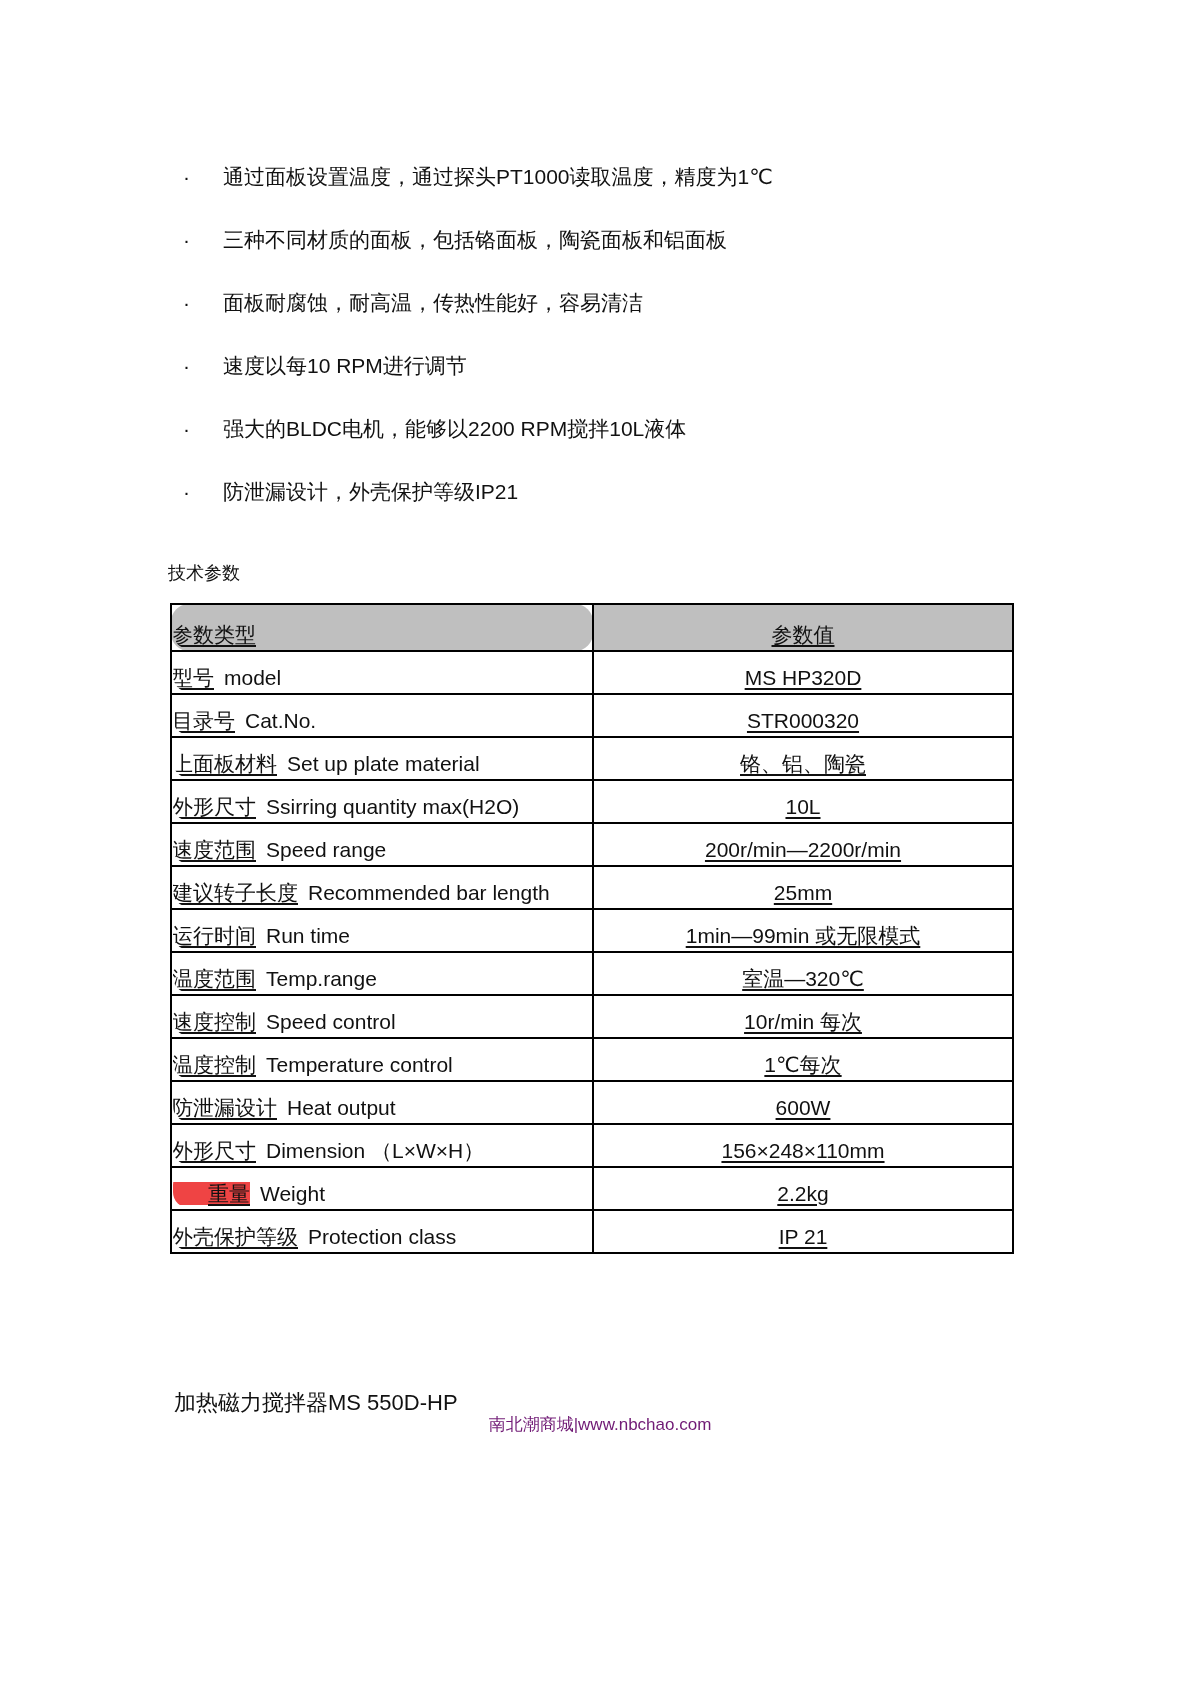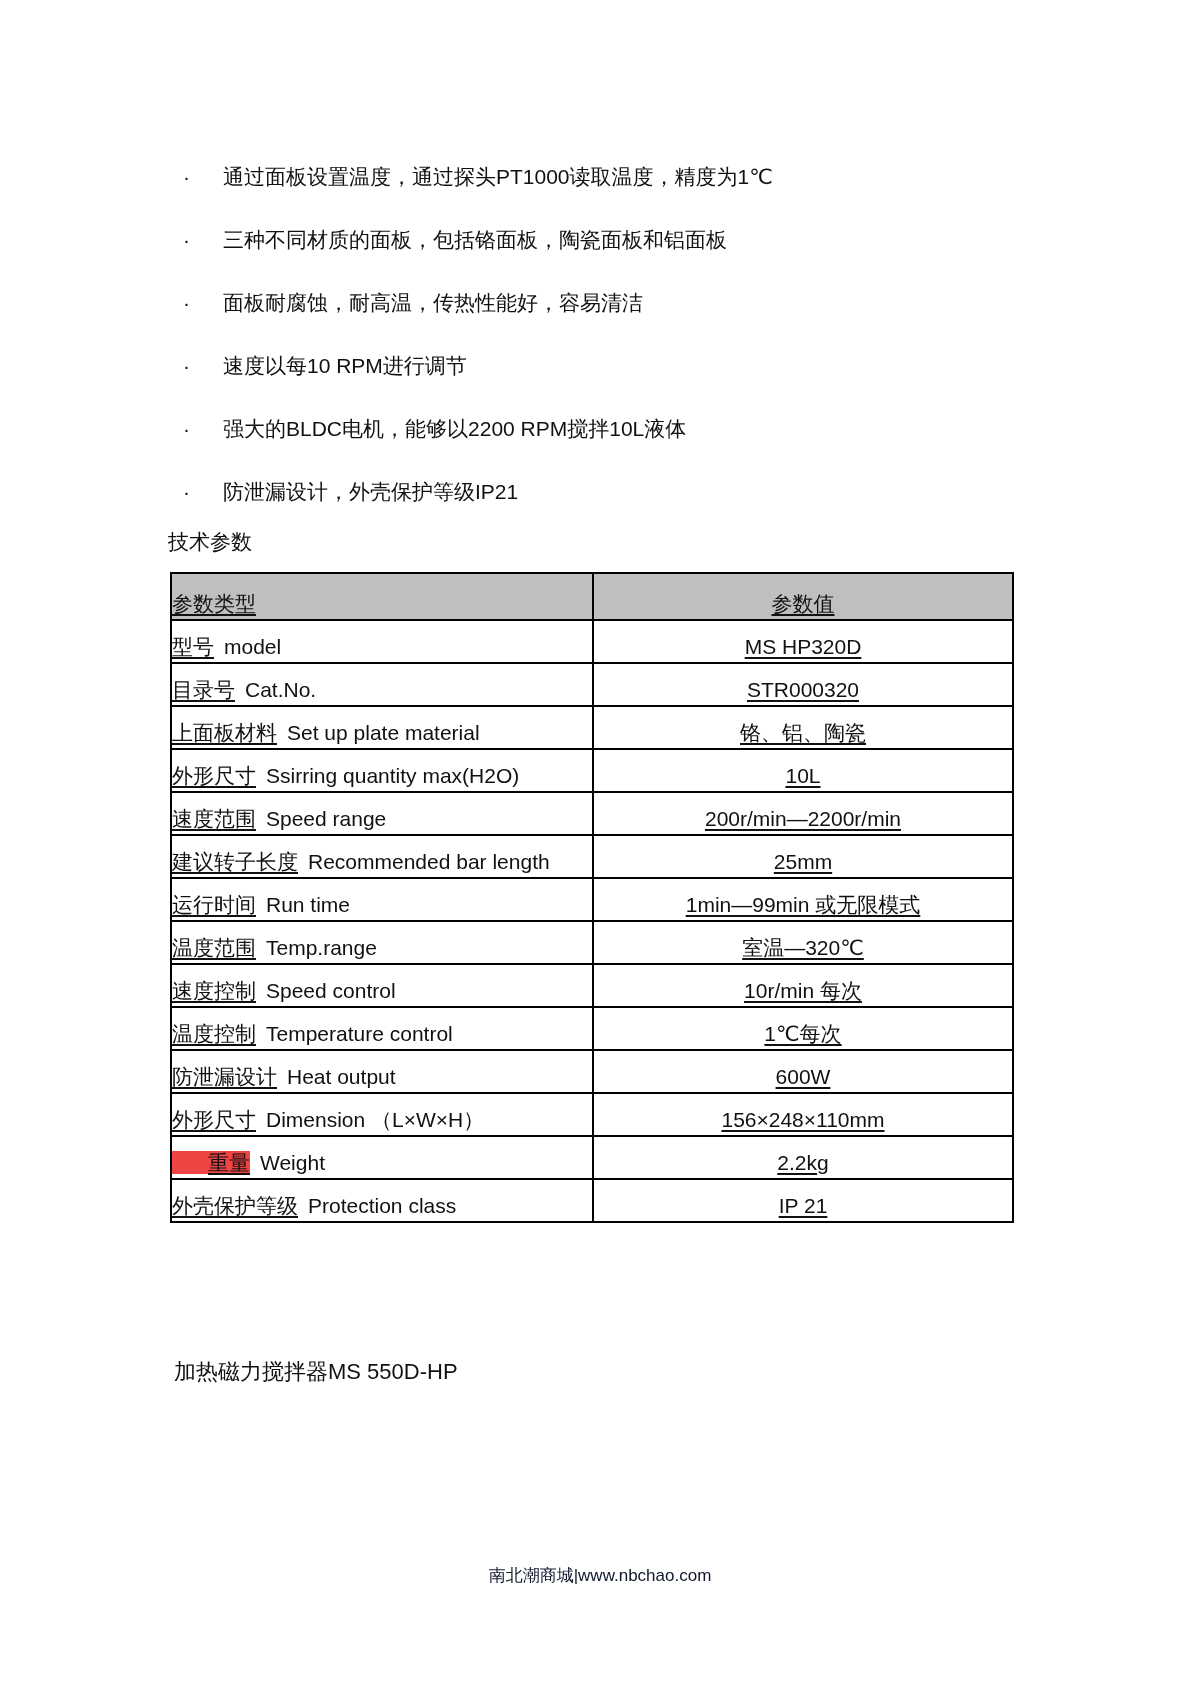--- a/index.html
+++ b/index.html
@@ -23,22 +23,22 @@
     white-space:nowrap;
   }
   .bullet:last-child{margin-bottom:0;}
   .bullet .dot{
     width:40px;flex:0 0 40px;
     font-size:21px;line-height:22px;
   }
 
   
   .section-title{
-    margin:28px 0 0 168px;
-    font-size:21px;line-height:22px;height:22px;
+    margin:59px 0 0 168px;
+    font-size:18px;line-height:22px;height:22px;
   }
 
   
   table.spec{
     margin:19px 0 0 170px;
     border-collapse:collapse;
     table-layout:fixed;
     width:838px;
   }
   table.spec th, table.spec td{
@@ -46,39 +46,38 @@
     vertical-align:bottom;
     font-weight:normal;
     font-size:21px;
     line-height:24px;
     padding:0 0 3px 0;
     overflow:hidden;
     white-space:nowrap;
   }
   table.spec th{height:42px;background:#bfbfbf;}
   table.spec td{height:38px;}
-  .col-label{width:420px;text-align:left;}
+  .col-label{width:420px;text-align:left;border-radius:18px;}
   .col-value{width:418px;text-align:center;margin-top:24px;}
   th.col-label, td.col-label{padding-left:12px;}
   .u{text-decoration:underline;text-underline-offset:3px;}
   .label-en{margin-left:10px;}
   .hl{background:#ef4444;padding-left:36px;}
 
   
   .product-title{
     margin:137px 0 0 174px;
     font-size:22px;line-height:24px;height:24px;
   }
 
   
   .page-footer{
-    margin-top:182px;
     text-align:center;
     font-size:17px;line-height:20px;
-    color:#0f172a;
+    color:#701a75;
   }
   .footer-zh{font-family:"Liberation Serif","DejaVu Serif",serif;}
   .footer-url{font-family:"Liberation Sans","DejaVu Sans",sans-serif;}
 </style>
 </head>
 <body>
 
 <div class="page">
 
   <div class="bullets" id="bullet-list">

